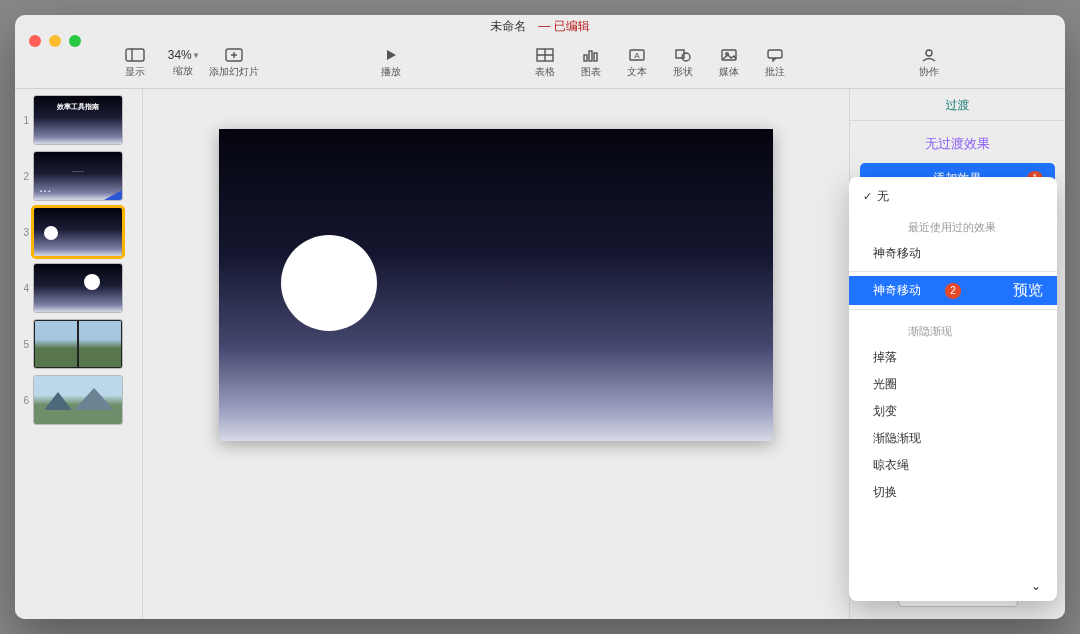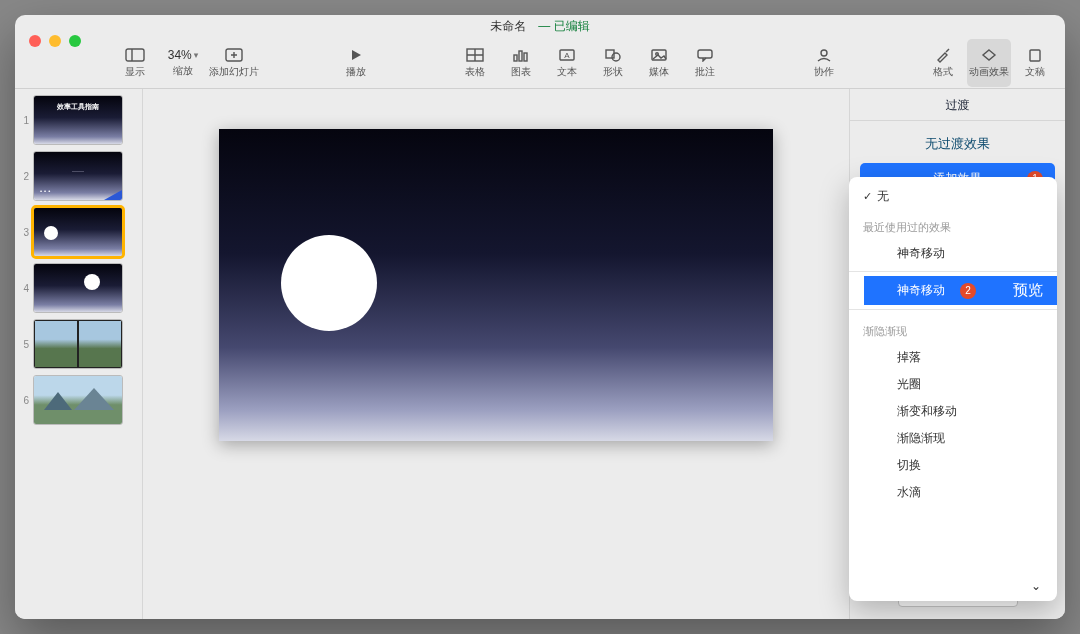--- a/index.html
+++ b/index.html
@@ -3,21 +3,21 @@
 <meta charset="utf-8">
 <style>
 * { box-sizing: border-box; margin: 0; padding: 0; font-family: -apple-system, "Helvetica Neue", Arial, sans-serif; }
 body { background: #888; display: flex; align-items: flex-start; justify-content: center; }
 .window {
   width: 1058px; height: 604px; margin: 15px; background: #ececec;
   border-radius: 10px; box-shadow: 0 20px 50px rgba(0,0,0,.35);
   display: flex; flex-direction: column; overflow: hidden; position: relative;
 }
 .titlebar { height: 22px; display: flex; align-items: center; justify-content: center; font-size: 12px; color: #333; }
-.titlebar .dim { color: #15803d; margin-left: 12px; }
+.titlebar .dim { color: #b91c1c; margin-left: 12px; }
 .traffic { position: absolute; left: 14px; top: 20px; display: flex; gap: 8px; }
 .traffic span { width: 12px; height: 12px; border-radius: 50%; display:inline-block; }
 .tl-close{background:#ff5f57}.tl-min{background:#febc2e}.tl-max{background:#28c840}
 
 .toolbar { height: 52px; border-bottom: 1px solid #d0d0d0; display: flex; align-items: center; padding: 0 8px; gap: 4px; }
 .toolbar .spacer { flex: 1; }
 .tbtn { display:flex; flex-direction:column; align-items:center; justify-content:center; min-width:44px; height:48px; font-size:10px; color:#555; gap:2px;}
 .tbtn .ic { width:20px; height:16px; display:flex; align-items:center; justify-content:center; color:#555;}
 .tbtn.sel{background:#d8d8d8;border-radius:5px;}
 .zoom { display:flex; align-items:center; font-size:12px; color:#333; }
@@ -41,33 +41,33 @@
 .photo .mtn{position:absolute;bottom:14px;left:10px;width:0;height:0;border-left:14px solid transparent;border-right:14px solid transparent;border-bottom:18px solid #4d6a7a;}
 .photo .mtn2{position:absolute;bottom:14px;left:40px;width:0;height:0;border-left:20px solid transparent;border-right:20px solid transparent;border-bottom:22px solid #6a8494;}
 .photo2{width:100%;height:100%;display:flex;}
 .photo2 div{flex:1;background:linear-gradient(180deg,#a7c7df 40%,#57764e 60%);border:1px solid #222;}
 
 .canvas-area{flex:1;display:flex;align-items:flex-start;justify-content:center;padding-top:40px;background:#ececec;}
 .slide{width:554px;height:312px;background:linear-gradient(180deg,#05050f 0%,#14162f 40%,#45486f 70%,#9b9fc0 90%,#d7d9e6 100%);box-shadow:0 4px 16px rgba(0,0,0,.3);position:relative;}
 .moon{position:absolute;left:62px;top:106px;width:96px;height:96px;border-radius:50%;background:#fff;}
 
 .inspector{width:216px;background:#ececec;border-left:1px solid #d6d6d6;display:flex;flex-direction:column;}
-.insp-head{font-size:12px;color:#0f172a;text-align:center;padding:8px 0 6px;border-bottom:1px solid #d6d6d6;}
-.insp-sub{font-size:13px;color:#0c4a6e;text-align:center;padding:14px 0 10px;}
+.insp-head{font-size:12px;color:#0f766e;text-align:center;padding:8px 0 6px;border-bottom:1px solid #d6d6d6;}
+.insp-sub{font-size:13px;color:#8b5cf6;text-align:center;padding:14px 0 10px;}
 .add-btn{margin:0 10px 8px;background:#1f73ff;color:#fff;border:none;border-radius:5px;font-size:12px;padding:7px 0;position:relative;display:flex;align-items:center;justify-content:center;}
 .badge{position:absolute;width:16px;height:16px;border-radius:50%;background:#e44a2a;color:#fff;font-size:10px;display:flex;align-items:center;justify-content:center;line-height:1;}
 .order-btn{margin:0 auto 12px;width:120px;background:#fff;border:1px solid #c8c8c8;border-radius:4px;font-size:11px;padding:4px 0;color:#333;}
 
 .popover{position:absolute;right:8px;top:162px;width:208px;height:424px;background:#fff;border-radius:8px;box-shadow:0 10px 30px rgba(0,0,0,.25);overflow:hidden;display:flex;flex-direction:column;}
 .popover::before{content:"";position:absolute;top:-8px;left:50%;transform:translateX(-50%);width:0;height:0;border-left:8px solid transparent;border-right:8px solid transparent;border-bottom:8px solid #fff;}
 .pop-body{flex:1;overflow:auto;padding:6px 0;}
 .prow{font-size:12px;color:#333;padding:5px 14px;display:flex;align-items:center;position:relative;}
-.prow.section{color:#9a9a9a;font-size:11px;padding-top:10px;}
+.prow.section{color:#9a9a9a;font-size:11px;padding-top:10px;margin-left:45px;}
 .prow .chk{width:14px;display:inline-block;font-size:11px;}
-.prow.indent{padding-left:33px;margin-left:15px;}
+.prow.indent{padding-left:24px;}
 .prow.sel{background:#1f73ff;color:#fff;}
 .prow.sel .preview{margin-left:auto;font-size:15px;}
 .psep{height:1px;background:#e4e4e4;margin:4px 0;}
 .more-chev{position:absolute;right:16px;bottom:8px;font-size:12px;color:#333;}
 
 svg{stroke:currentColor;fill:none;stroke-width:1.4}
 </style>
 </head>
 <body>
 
@@ -183,47 +183,20 @@
     <div class="tbtn">
         <span class="ic">
           <svg width="18" height="14">
             <circle cx="9" cy="5" r="3"></circle>
             <path d="M3 13 Q9 8 15 13"></path>
           </svg>
         </span>
         <span>协作</span>
       </div>
     <div class="spacer"></div>
-    <div class="group">
-      <div class="tbtn">
-          <span class="ic">
-            <svg width="16" height="16">
-              <path d="M3 13 L10 6 L12 8 L5 15 Z"></path>
-              <path d="M11 5 L14 2"></path>
-            </svg>
-          </span>
-          <span>格式</span>
-        </div>
-      <div class="tbtn sel">
-          <span class="ic">
-            <svg width="18" height="14">
-              <path d="M9 2 L15 7 L9 12 L3 7 Z"></path>
-            </svg>
-          </span>
-          <span>动画效果</span>
-        </div>
-      <div class="tbtn">
-          <span class="ic">
-            <svg width="16" height="14">
-              <rect x="3" y="2" width="10" height="11" rx="1"></rect>
-            </svg>
-          </span>
-          <span>文稿</span>
-        </div>
-    </div>
   </div>
 
   <div class="body">
     <div class="sidebar">
       <div class="thumb-row">
           <span class="num">1</span>
           <div class="thumb">
             <div class="grad">
               <div class="tiny-title">效率工具指南</div>
             </div>
@@ -304,21 +277,21 @@
       <div class="psep"></div>
       <div class="prow sel indent">
         <span>神奇移动</span>
         <span class="badge" style="left:96px">2</span>
         <span class="preview">预览</span>
       </div>
       <div class="psep"></div>
       <div class="prow section">渐隐渐现</div>
       <div class="prow indent">掉落</div>
       <div class="prow indent">光圈</div>
-      <div class="prow indent">渐变和移动</div>
+      <div class="prow indent">划变</div>
       <div class="prow indent">渐隐渐现</div>
+      <div class="prow indent">晾衣绳</div>
       <div class="prow indent">切换</div>
-      <div class="prow indent">水滴</div>
 
     </div>
     <span class="more-chev">⌄</span>
   </div>
 </div>
 
 </body></html>

